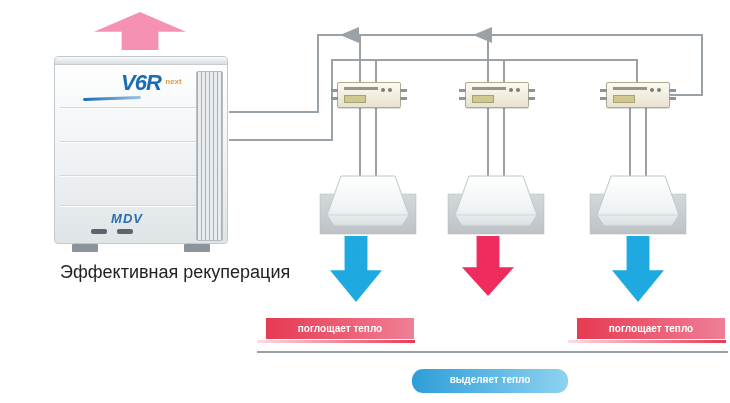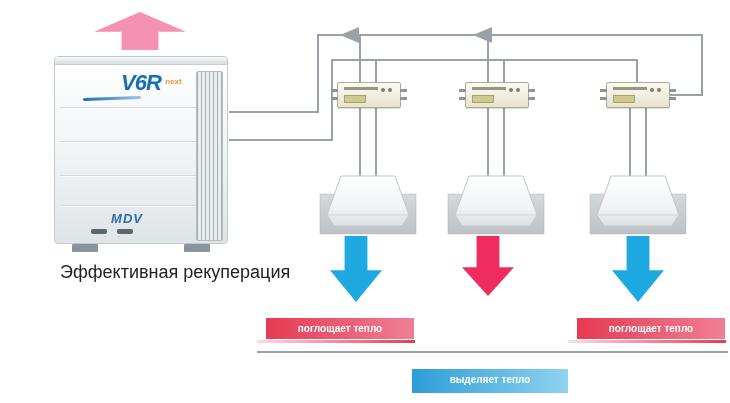--- a/index.html
+++ b/index.html
@@ -62,21 +62,21 @@
   
   .badge{position:absolute;height:21px;line-height:21px;text-align:center;
     color:#fff;font-size:10px;font-weight:bold;white-space:nowrap;}
   .badge.red{width:148px;top:318px;background:linear-gradient(90deg,#e63a52,#ef7f95);}
   .br-left{left:266px}.br-right{left:577px}
   .underline-red{position:absolute;top:340px;height:3px;
     background:linear-gradient(90deg,#fbdde5,#e63a52);}
   .ul-left{left:257px;width:158px}.ul-right{left:568px;width:158px}
   .grayline{position:absolute;left:257px;top:351px;width:471px;height:2px;background:#9aa2a8;}
   .badge.blue{left:412px;top:369px;width:156px;height:24px;line-height:22px;
-    background:linear-gradient(90deg,#2e9ed8,#8ed2f0);}
+    background:linear-gradient(90deg,#2e9ed8,#8ed2f0);border-radius:11px;}
 </style>
 </head>
 <body>
 
 <div class="stage">
 
   <div class="arrow-up" style="background: rgb(245, 145, 178);"></div>
 
   <div class="outdoor">
     <div class="ou-body">

